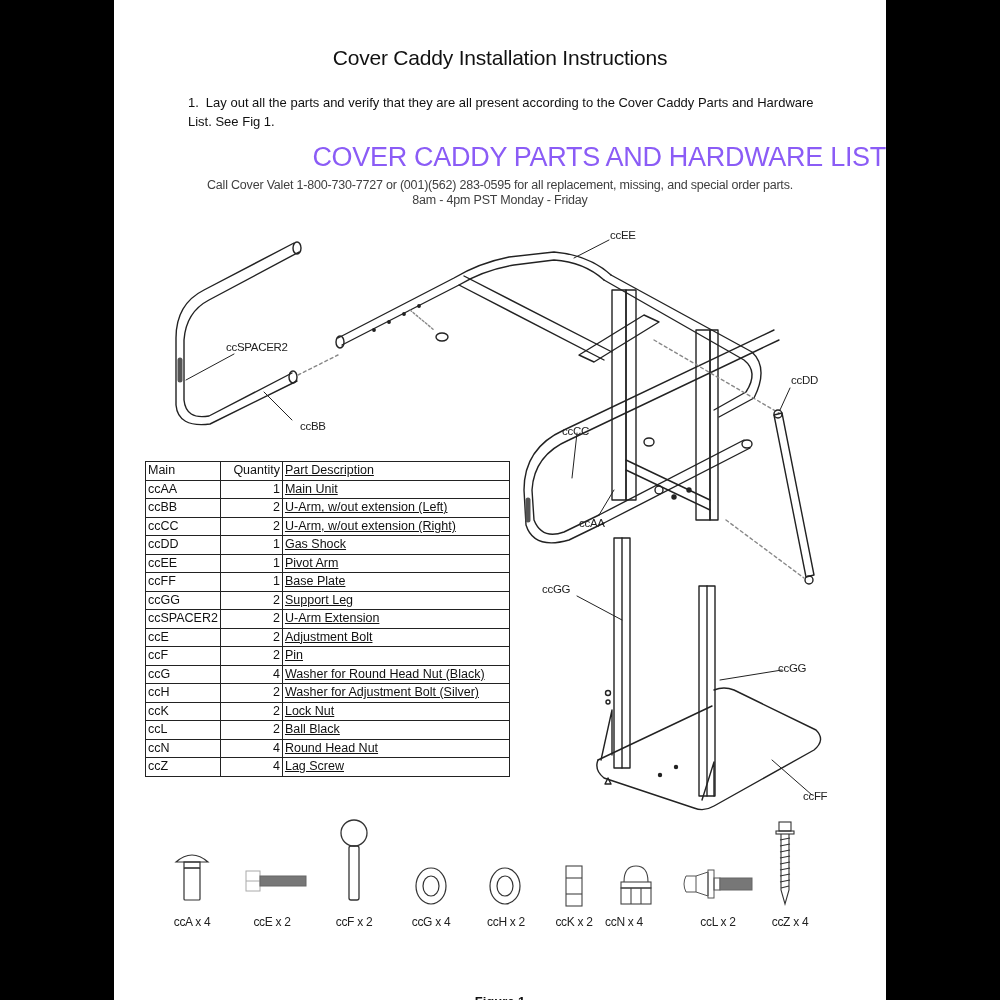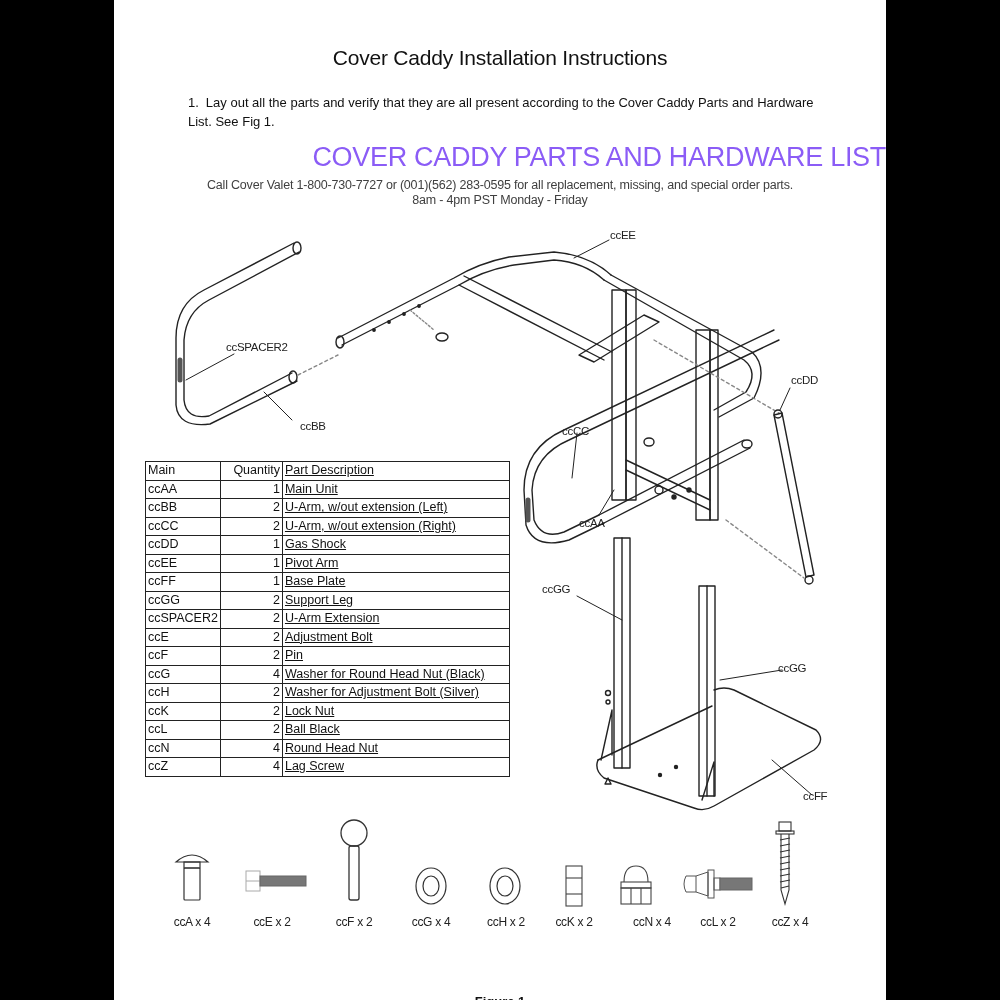--- a/index.html
+++ b/index.html
@@ -291,19 +291,19 @@
         <path d="M7 14 L7 70 L11 84 L15 70 L15 14"></path>
       <path d="M6 20 L16 18 M6 26 L16 24 M6 32 L16 30 M6 38 L16 36 M6 44 L16 42 M6 50 L16 48 M6 56 L16 54 M6 62 L16 60 M7 68 L15 66"></path>
     </svg>
 
     <div class="hw-label" style="left:48px">ccA x 4</div>
     <div class="hw-label" style="left:128px">ccE x 2</div>
     <div class="hw-label" style="left:210px">ccF x 2</div>
     <div class="hw-label" style="left:287px">ccG x 4</div>
     <div class="hw-label" style="left:362px">ccH x 2</div>
     <div class="hw-label" style="left:430px">ccK x 2</div>
-    <div class="hw-label" style="left:508px">ccN x 4</div>
+    <div class="hw-label" style="left:480px">ccN x 4</div>
     <div class="hw-label" style="left:574px">ccL x 2</div>
     <div class="hw-label" style="left:646px">ccZ x 4</div>
   </div>
 
   <div class="fig-caption">Figure 1</div>
 </div>
 
 </body></html>

